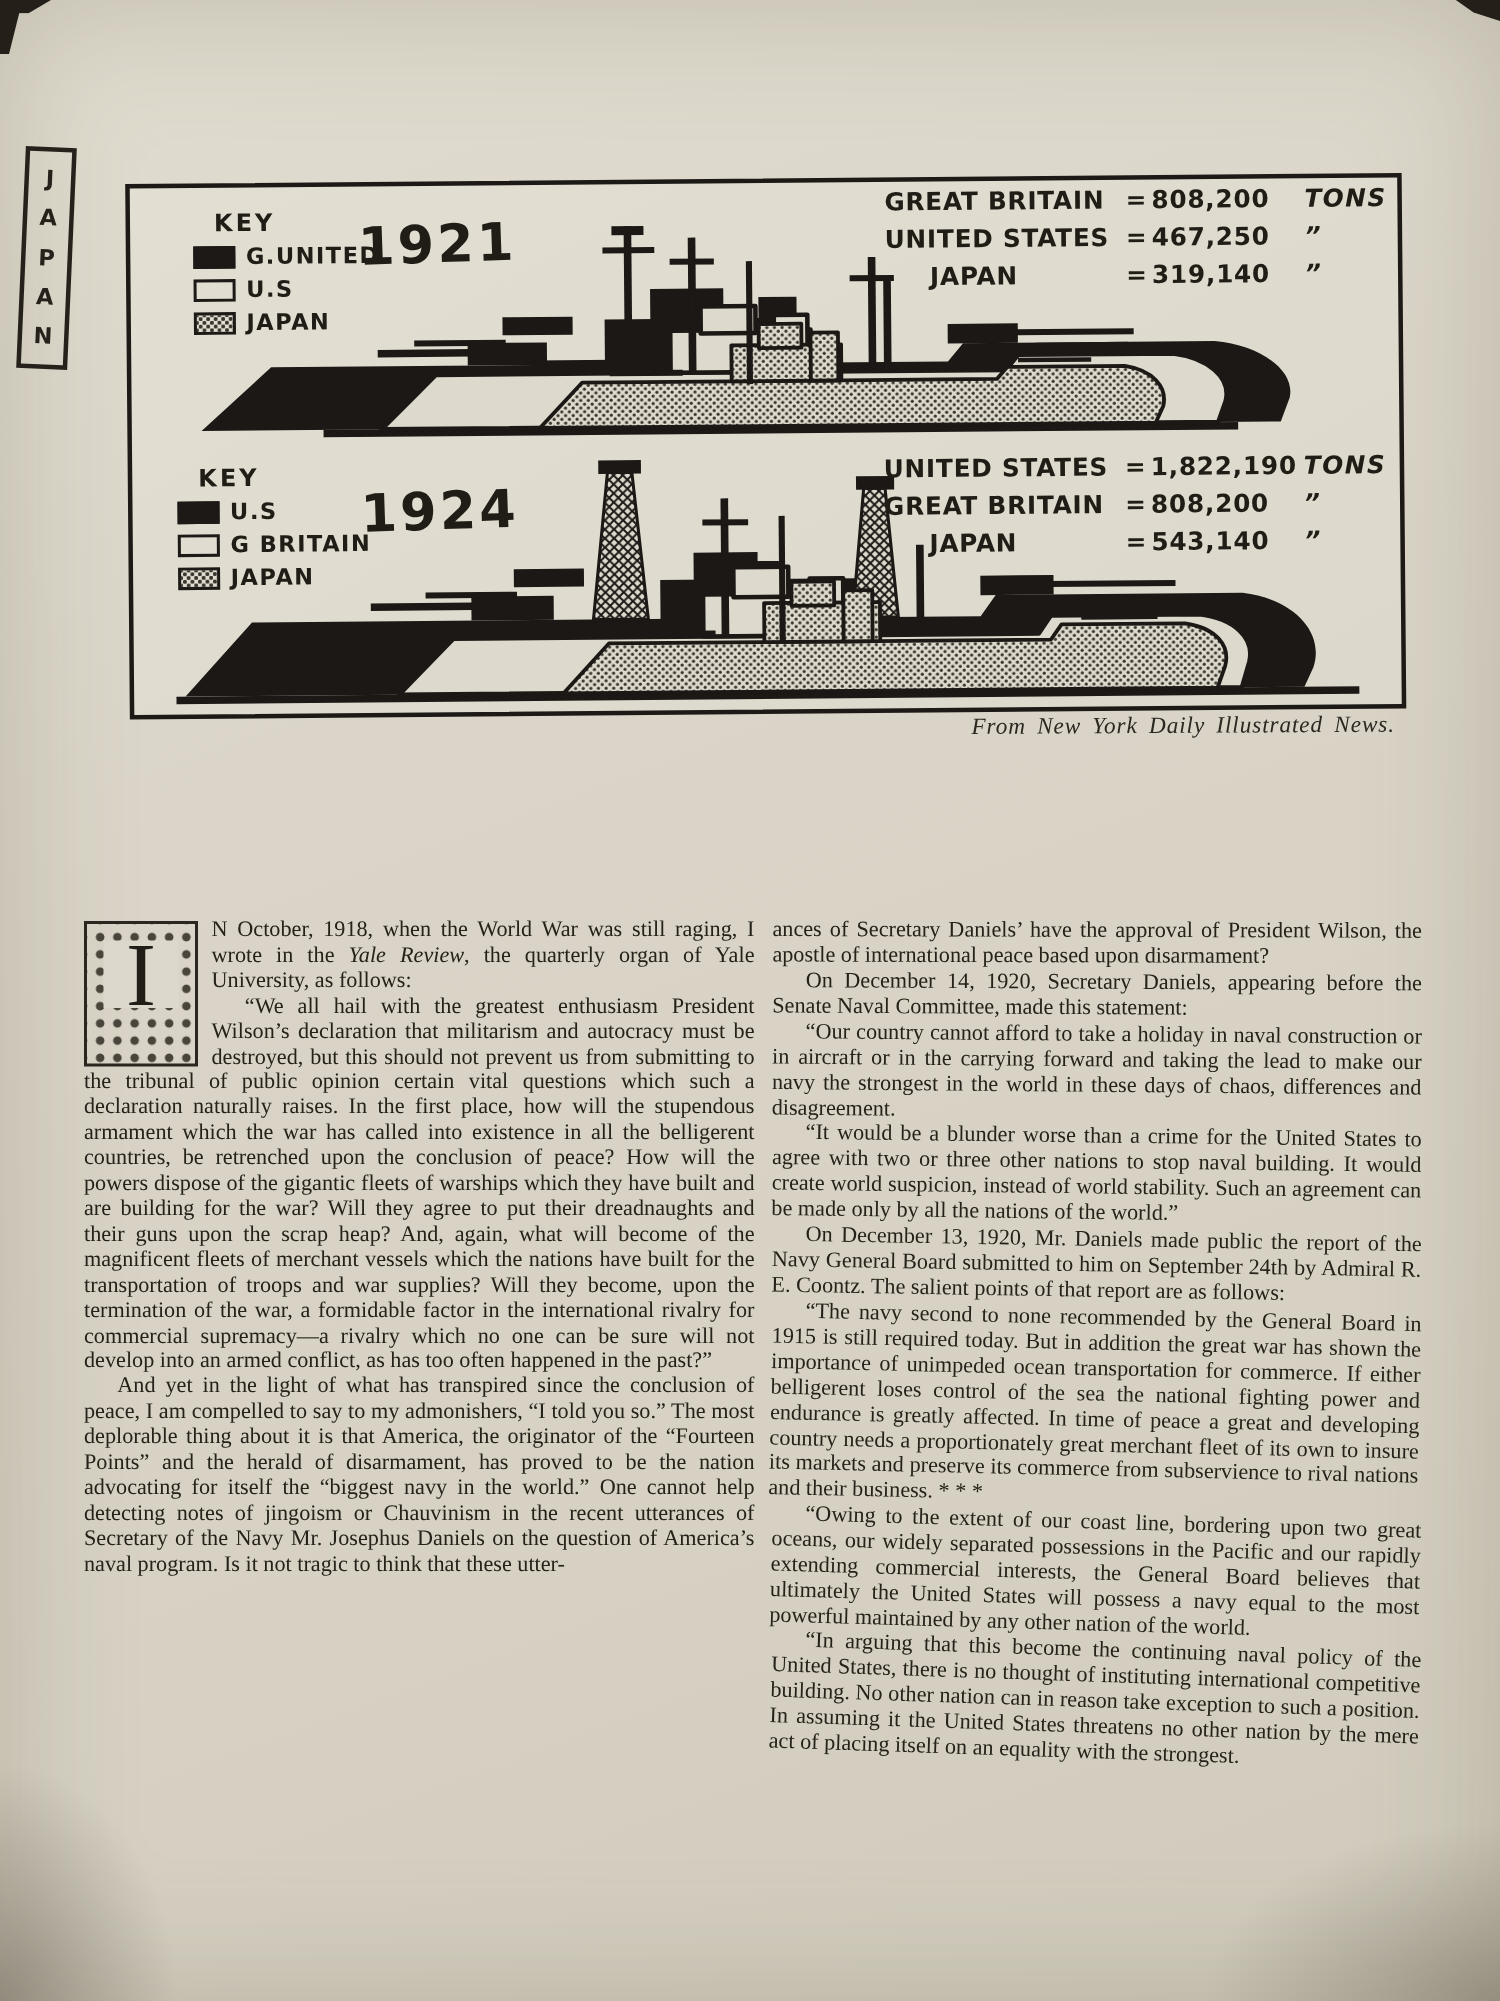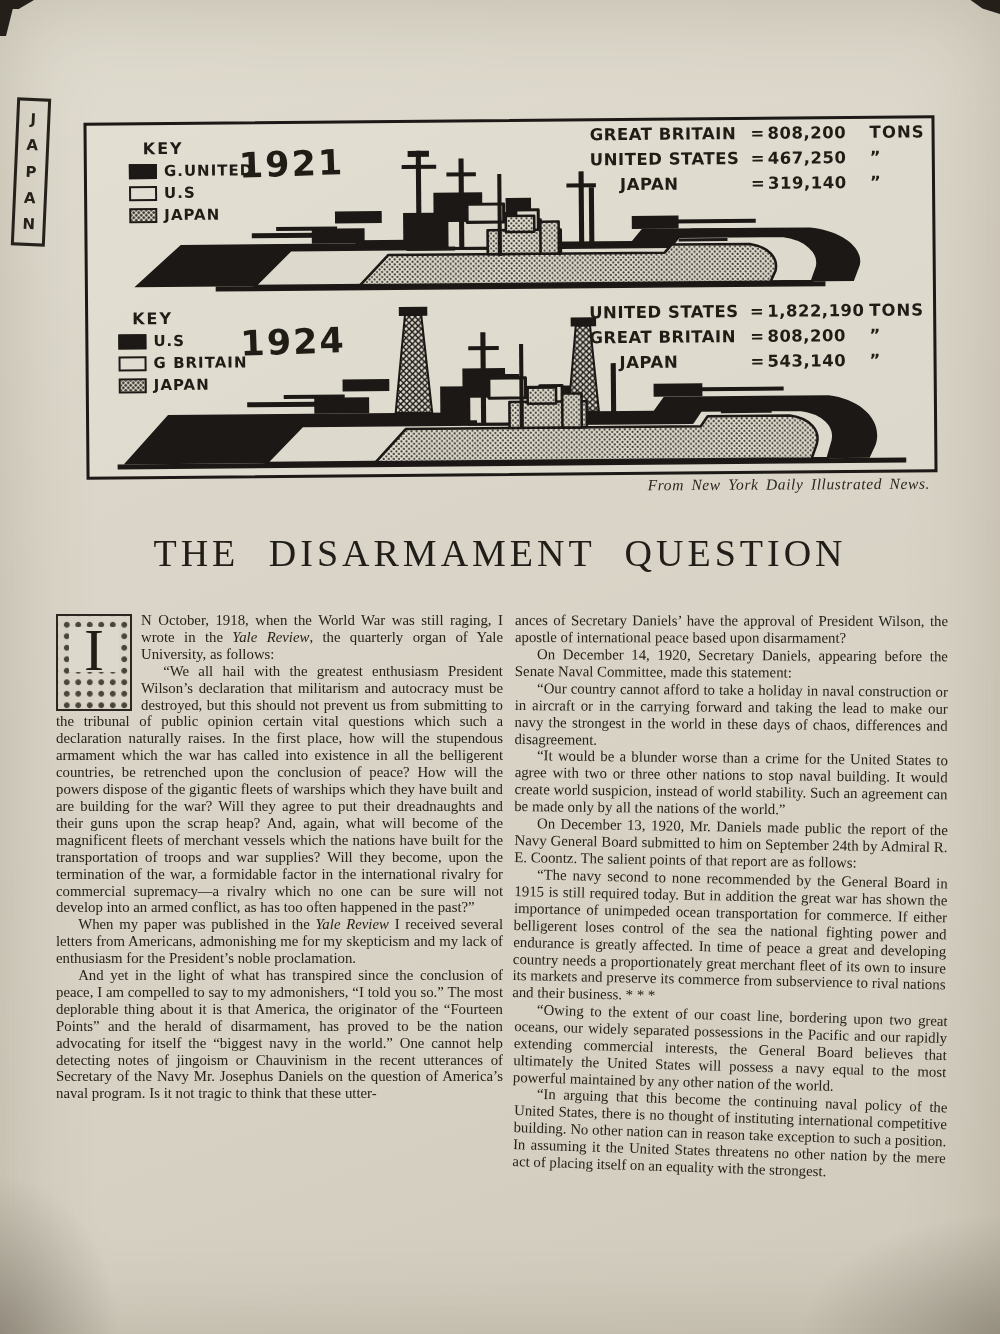--- a/index.html
+++ b/index.html
@@ -54,21 +54,21 @@
   .panel-1921 .year{left:152px;top:20px;}
   .panel-1924 .year{left:152px;top:26px;}
   .stats{position:absolute;z-index:3;font-weight:bold;font-size:16.5px;letter-spacing:.5px;line-height:1.5;}
   .panel-1921 .stats{right:14px;top:2px;}
   .panel-1924 .stats{right:16px;top:8px;}
   .stat-row{display:flex;align-items:baseline;}
   .s-name{width:158px;}
   .stat-row:nth-child(3) .s-name{padding-left:30px;box-sizing:border-box;}
   .s-eq{width:20px;text-align:center;}
   .s-val{width:102px;}
-  .s-unit{width:48px;letter-spacing:1px;}
+  .s-unit{width:48px;letter-spacing:1px;font-style:italic;}
   .ships{position:absolute;left:16px;right:16px;bottom:2px;z-index:1;}
   .ships svg{display:block;width:100%;height:100%;}
   .panel-1921 .ships{height:150px;}
   .panel-1924 .ships{height:165px;bottom:1px;}
 
   .fig-caption{
     position:absolute;left:85px;top:477px;width:845px;text-align:right;
     font-style:italic;font-size:15.5px;letter-spacing:.6px;word-spacing:3px;color:#2b2721;
     transform:rotate(-0.3deg);
   }
@@ -321,36 +321,32 @@
             <rect x="316" y="116" width="50" height="4"></rect>
             <rect x="606" y="108" width="50" height="3"></rect>
           </g>
         </svg>
       </div>
     </div>
   </div>
 
   <div class="fig-caption">From New York Daily Illustrated News.</div>
 
-  <h1 class="title" style="margin:0;font-weight:400;">THE DISARMAMENT QUESTION</h1>
 
   <div class="columns">
     <div class="col col-left">
       <p>
         <span class="dropcap">
             <span class="dropcap-inner">
               <span>I</span>
             </span>
           </span>
         <span>N October, 1918, when the World War was still raging, I wrote in the </span><i>Yale Review</i><span>, the quarterly organ of Yale University, as follows:</span>
       </p>
       <p>“We all hail with the greatest enthusiasm President Wilson’s declaration that militarism and autocracy must be destroyed, but this should not prevent us from submitting to the tribunal of public opinion certain vital questions which such a declaration naturally raises.  In the first place, how will the stupendous armament which the war has called into existence in all the belligerent countries, be retrenched upon the conclusion of peace?  How will the powers dispose of the gigantic fleets of warships which they have built and are building for the war?  Will they agree to put their dreadnaughts and their guns upon the scrap heap?  And, again, what will become of the magnificent fleets of merchant vessels which the nations have built for the transportation of troops and war supplies?  Will they become, upon the termination of the war, a formidable factor in the international rivalry for commercial supremacy—a rivalry which no one can be sure will not develop into an armed conflict, as has too often happened in the past?”</p>
-      <p>
-        <span>When my paper was published in the </span><i>Yale Review</i><span> I received several letters from Americans, admonishing me for my skepticism and my lack of enthusiasm for the President’s noble proclamation.</span>
-      </p>
       <p>And yet in the light of what has transpired since the conclusion of peace, I am compelled to say to my admonishers, “I told you so.”  The most deplorable thing about it is that America, the originator of the “Fourteen Points” and the herald of disarmament, has proved to be the nation advocating for itself the “biggest navy in the world.”  One cannot help detecting notes of jingoism or Chauvinism in the recent utterances of Secretary of the Navy Mr. Josephus Daniels on the question of America’s naval program.  Is it not tragic to think that these utter-</p>
     </div>
     <div class="col col-right">
       <p>ances of Secretary Daniels’ have the approval of President Wilson, the apostle of international peace based upon disarmament?</p>
       <p>On December 14, 1920, Secretary Daniels, appearing before the Senate Naval Committee, made this statement:</p>
       <p>“Our country cannot afford to take a holiday in naval construction or in aircraft or in the carrying forward and taking the lead to make our navy the strongest in the world in these days of chaos, differences and disagreement.</p>
       <p>“It would be a blunder worse than a crime for the United States to agree with two or three other nations to stop naval building.  It would create world suspicion, instead of world stability.  Such an agreement can be made only by all the nations of the world.”</p>
       <p>On December 13, 1920, Mr. Daniels made public the report of the Navy General Board submitted to him on September 24th by Admiral R. E. Coontz.  The salient points of that report are as follows:</p>
       <p>“The navy second to none recommended by the General Board in 1915 is still required today.  But in addition the great war has shown the importance of unimpeded ocean transportation for commerce.  If either belligerent loses control of the sea the national fighting power and endurance is greatly affected.  In time of peace a great and developing country needs a proportionately great merchant fleet of its own to insure its markets and preserve its commerce from subservience to rival nations and their business.  *  *  *</p>
       <p>“Owing to the extent of our coast line, bordering upon two great oceans, our widely separated possessions in the Pacific and our rapidly extending commercial interests, the General Board believes that ultimately the United States will possess a navy equal to the most powerful maintained by any other nation of the world.</p>

